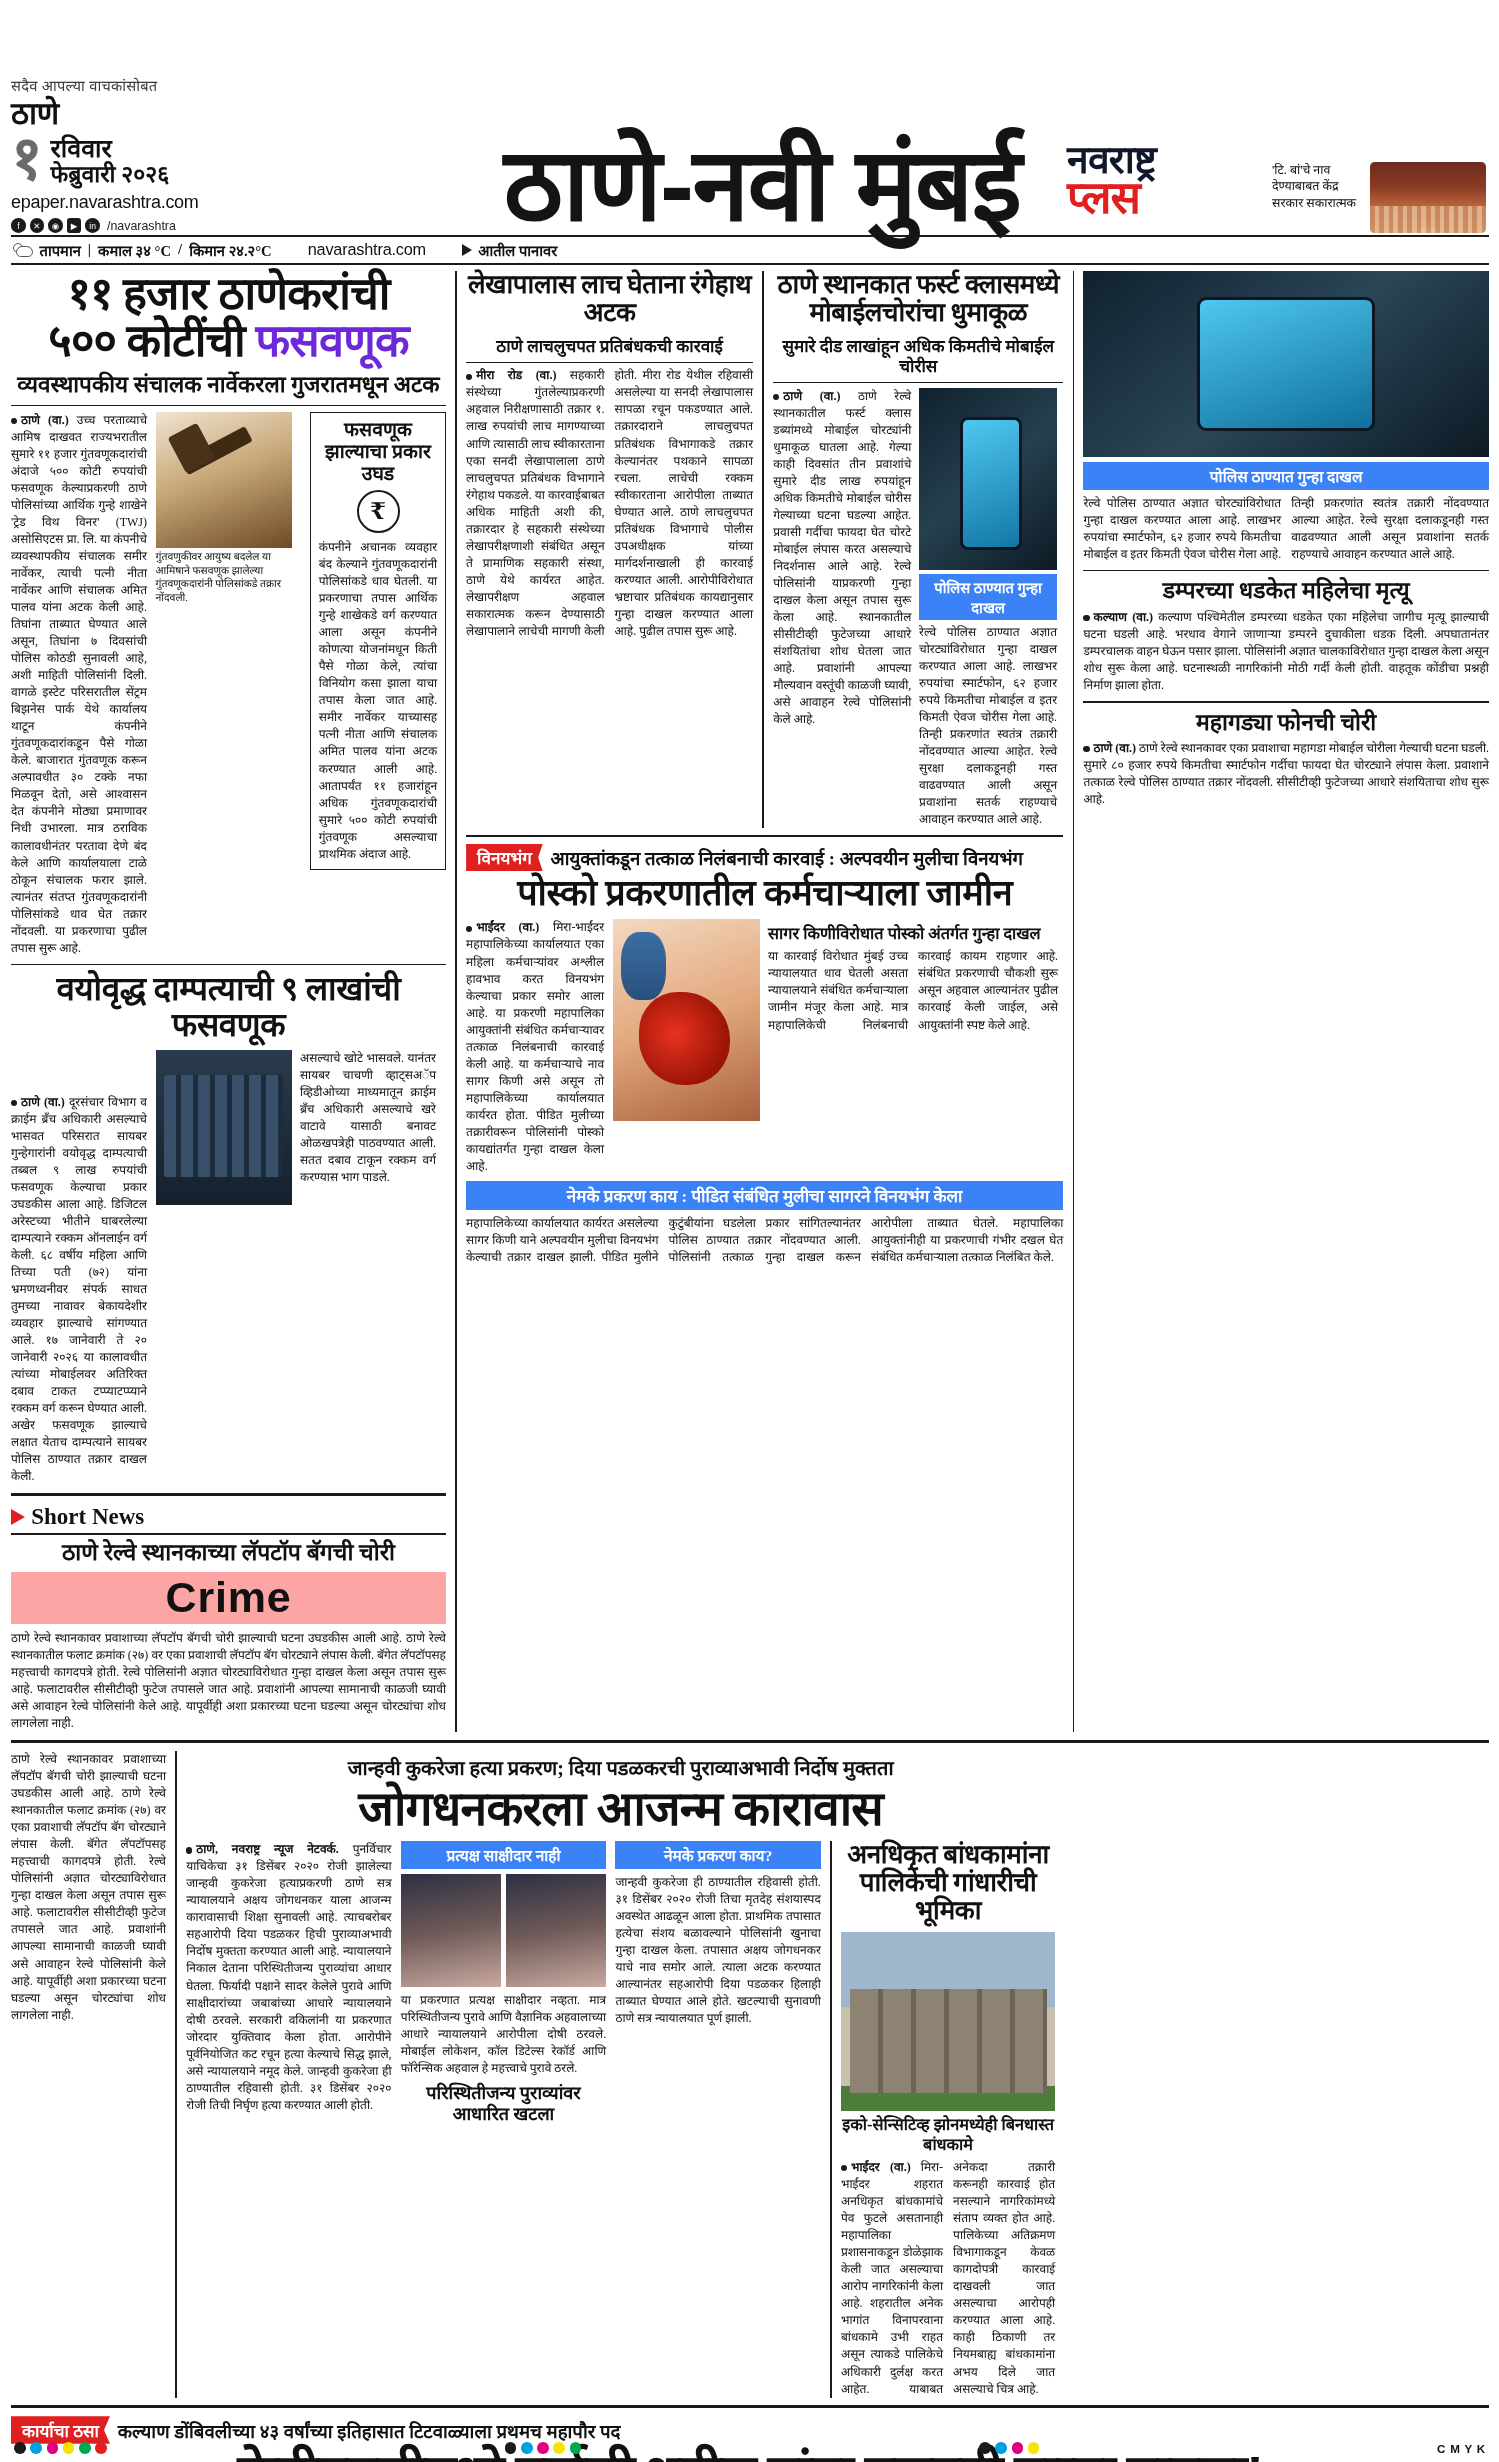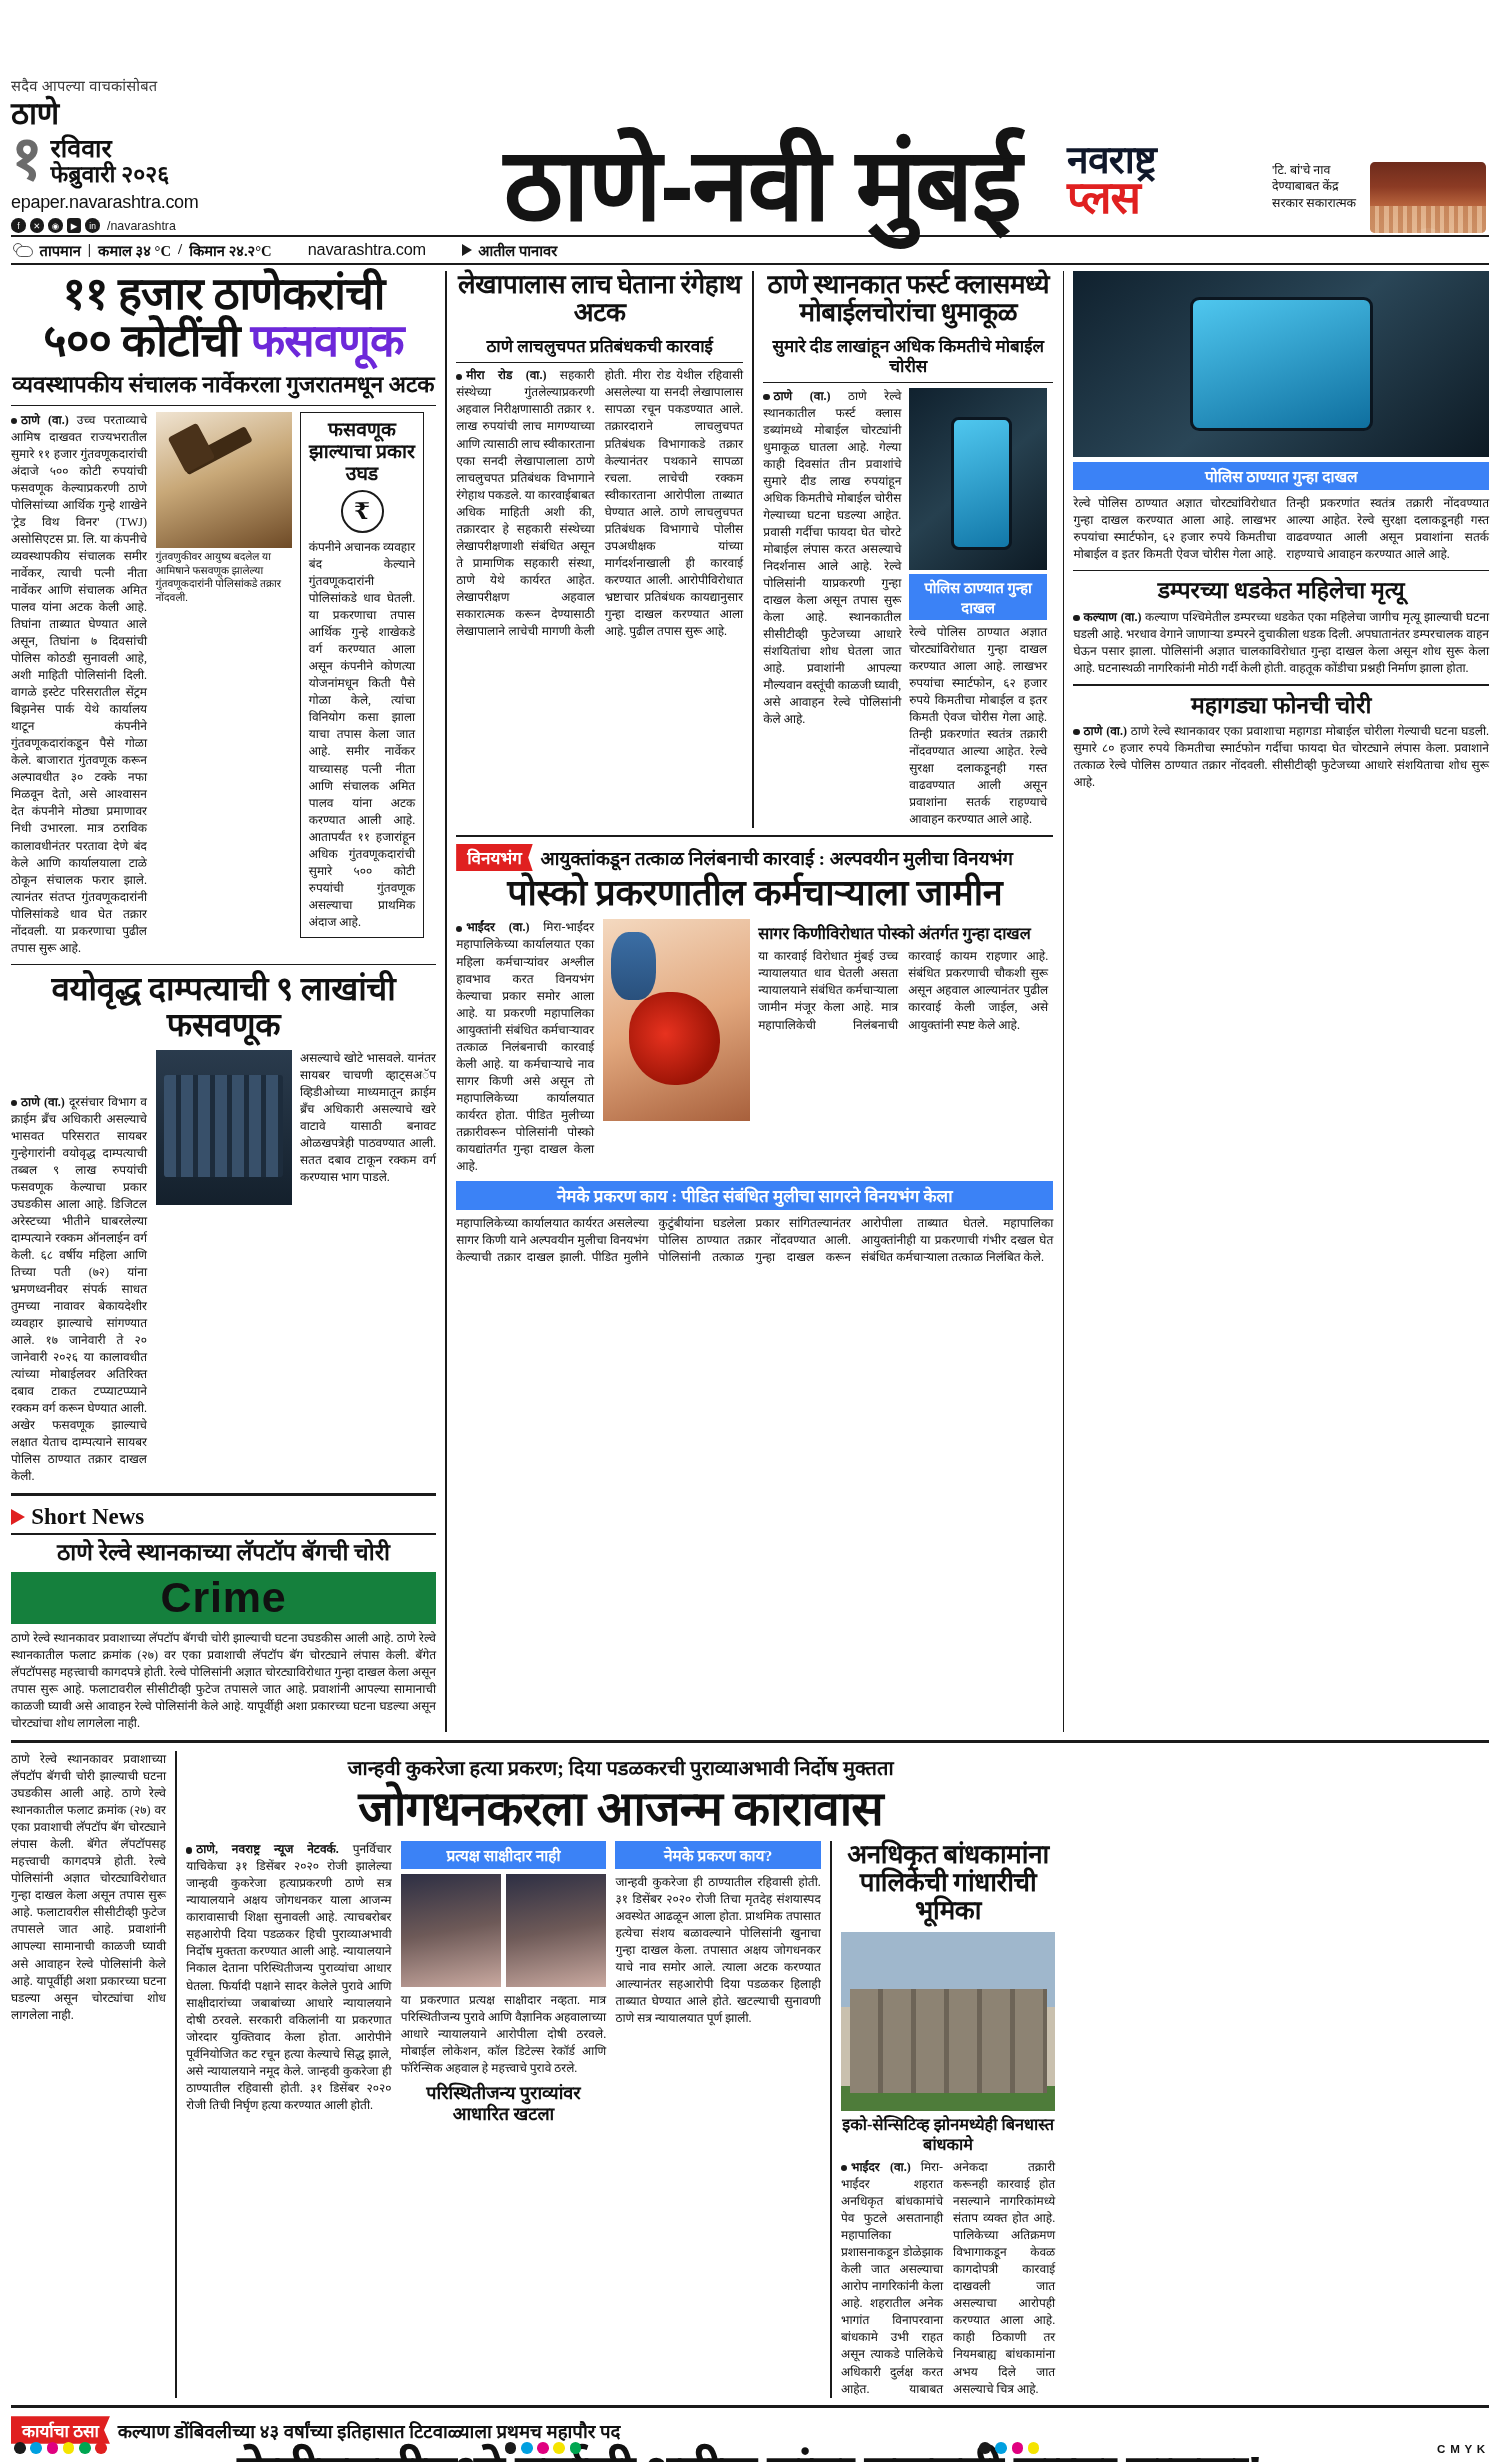--- a/index.html
+++ b/index.html
@@ -184,21 +184,21 @@
     margin: 4.7px auto 6.2px;
   }
 
   
   .shortnews-hdr {
     display:flex;align-items:center;gap:6.2px;border-bottom:2.3px solid #1b1b1b;padding-bottom:3.1px;margin-bottom:4.7px;
   }
   .sn-arrow{width:0;height:0;border-left:14px solid #e02020;border-top:8.5px solid transparent;border-bottom:8.5px solid transparent;}
   .sn-title{font-size:23px;font-weight:bold;}
   .crime-badge{
-    background:#15803d;color:#111;font-size:43px;font-weight:bold;text-align:center;
+    background:#fca5a5;color:#111;font-size:43px;font-weight:bold;text-align:center;
     letter-spacing:0.8px;font-family:"Liberation Sans",sans-serif;padding:1.6px 0;margin:6.2px 0;
   }
 
   .kicker-center{font-size:16.3px;font-weight:bold;text-align:center;line-height:1.2;margin:4.7px 0;}
 
   
   .regbar { position:absolute; left:0; right:0; bottom:0; height:28px; display:flex; align-items:center; padding:0 14px; }
   .reg-dots{display:flex;gap:4.7px;}
   .reg-dots i{width:11.6px;height:11.6px;border-radius:50%;display:block;}
   .reg-spacer{flex:1;}
@@ -277,21 +277,21 @@
         <div style="width:136px;">
           <div class="body-txt">
             <span class="dateline"><span class="bullet"></span><span>ठाणे (वा.)</span></span>
             <span>उच्च परताव्याचे आमिष दाखवत राज्यभरातील सुमारे ११ हजार गुंतवणूकदारांची अंदाजे ५०० कोटी रुपयांची फसवणूक केल्याप्रकरणी ठाणे पोलिसांच्या आर्थिक गुन्हे शाखेने 'ट्रेड विथ विनर' (TWJ) असोसिएटस प्रा. लि. या कंपनीचे व्यवस्थापकीय संचालक समीर नार्वेकर, त्याची पत्नी नीता नार्वेकर आणि संचालक अमित पालव यांना अटक केली आहे. तिघांना ताब्यात घेण्यात आले असून, तिघांना ७ दिवसांची पोलिस कोठडी सुनावली आहे, अशी माहिती पोलिसांनी दिली. वागळे इस्टेट परिसरातील सेंट्रम बिझनेस पार्क येथे कार्यालय थाटून कंपनीने गुंतवणूकदारांकडून पैसे गोळा केले. बाजारात गुंतवणूक करून अल्पावधीत ३० टक्के नफा मिळवून देतो, असे आश्वासन देत कंपनीने मोठ्या प्रमाणावर निधी उभारला. मात्र ठराविक कालावधीनंतर परतावा देणे बंद केले आणि कार्यालयाला टाळे ठोकून संचालक फरार झाले. त्यानंतर संतप्त गुंतवणूकदारांनी पोलिसांकडे धाव घेत तक्रार नोंदवली. या प्रकरणाचा पुढील तपास सुरू आहे.</span>
           </div>
         </div>
         <div style="width:136px;">
           <div class="ph ph-gavel"></div>
           <div class="ph-cap">गुंतवणुकीवर आयुष्य बदलेल या आमिषाने फसवणूक झालेल्या गुंतवणूकदारांनी पोलिसांकडे तक्रार नोंदवली.</div>
         </div>
-        <div style="width:124px;">
+        <div style="width:136px;margin-left:10px;">
           <div class="boxed">
             <div class="box-hd">फसवणूक झाल्याचा प्रकार उघड</div>
             <div class="rupee-icon">₹</div>
             <div class="body-txt">कंपनीने अचानक व्यवहार बंद केल्याने गुंतवणूकदारांनी पोलिसांकडे धाव घेतली. या प्रकरणाचा तपास आर्थिक गुन्हे शाखेकडे वर्ग करण्यात आला असून कंपनीने कोणत्या योजनांमधून किती पैसे गोळा केले, त्यांचा विनियोग कसा झाला याचा तपास केला जात आहे. समीर नार्वेकर याच्यासह पत्नी नीता आणि संचालक अमित पालव यांना अटक करण्यात आली आहे. आतापर्यंत ११ हजारांहून अधिक गुंतवणूकदारांची सुमारे ५०० कोटी रुपयांची गुंतवणूक असल्याचा प्राथमिक अंदाज आहे.</div>
           </div>
         </div>
       </div>
 
       <div class="hr"></div>
 

